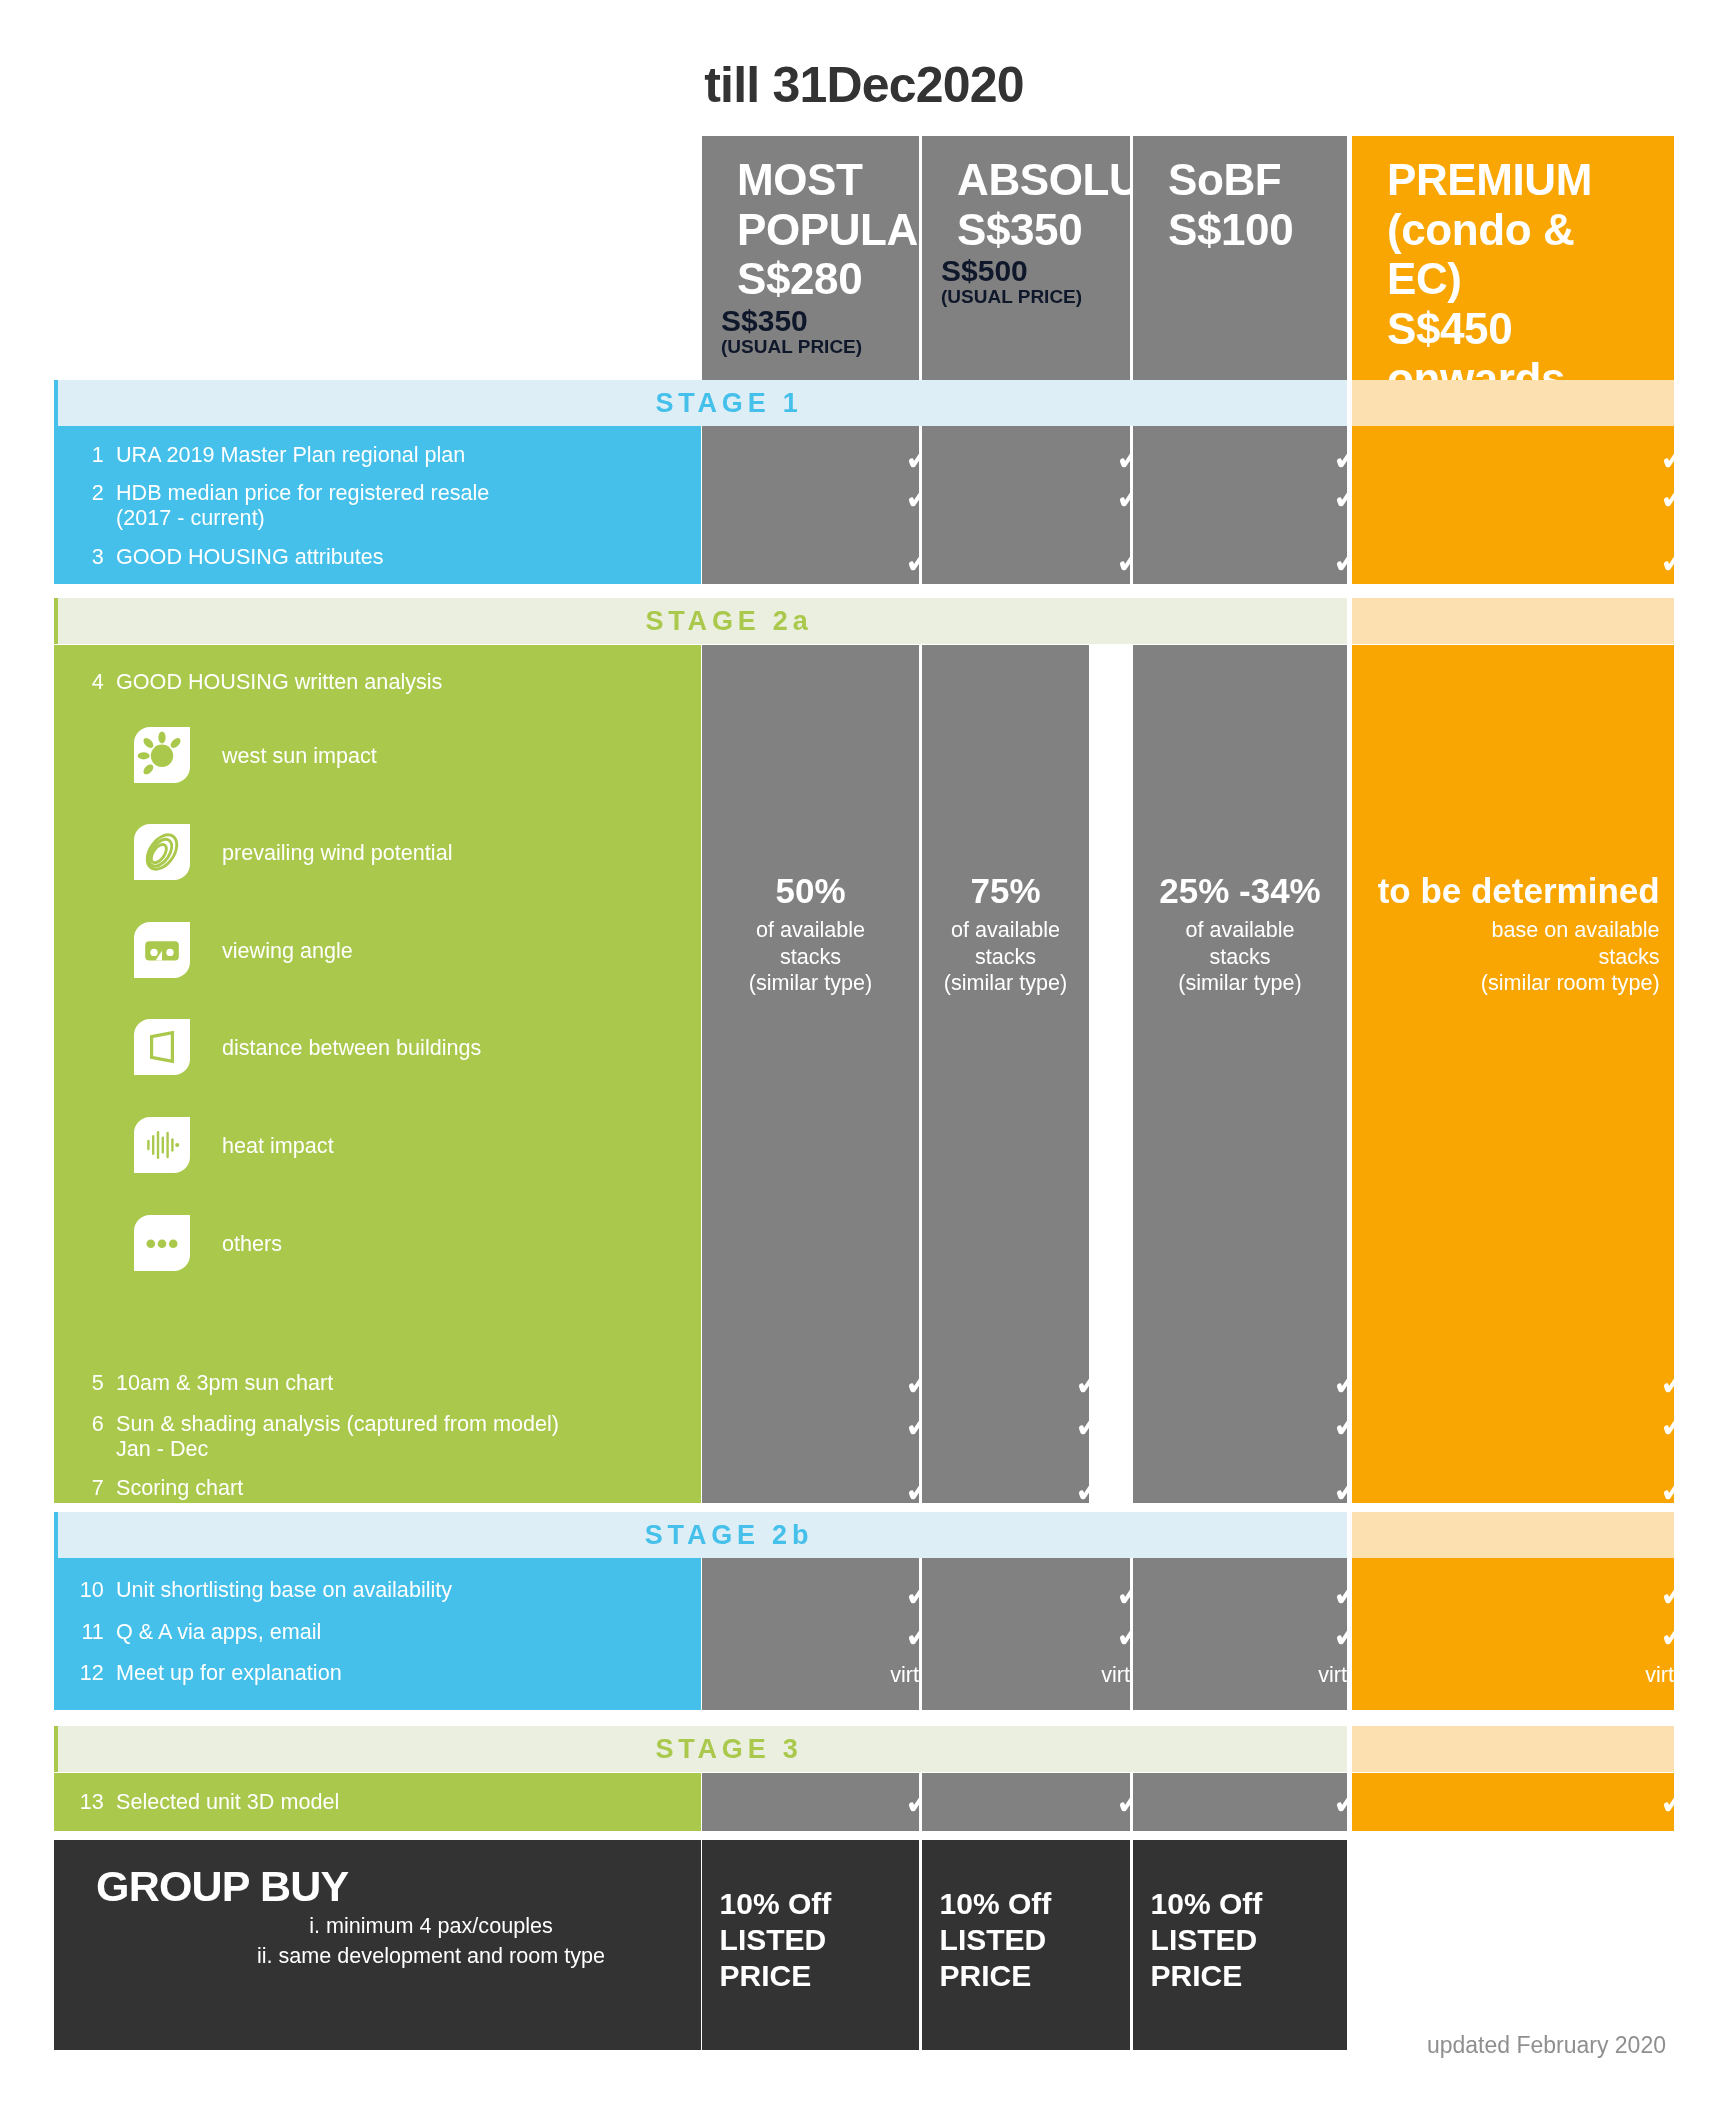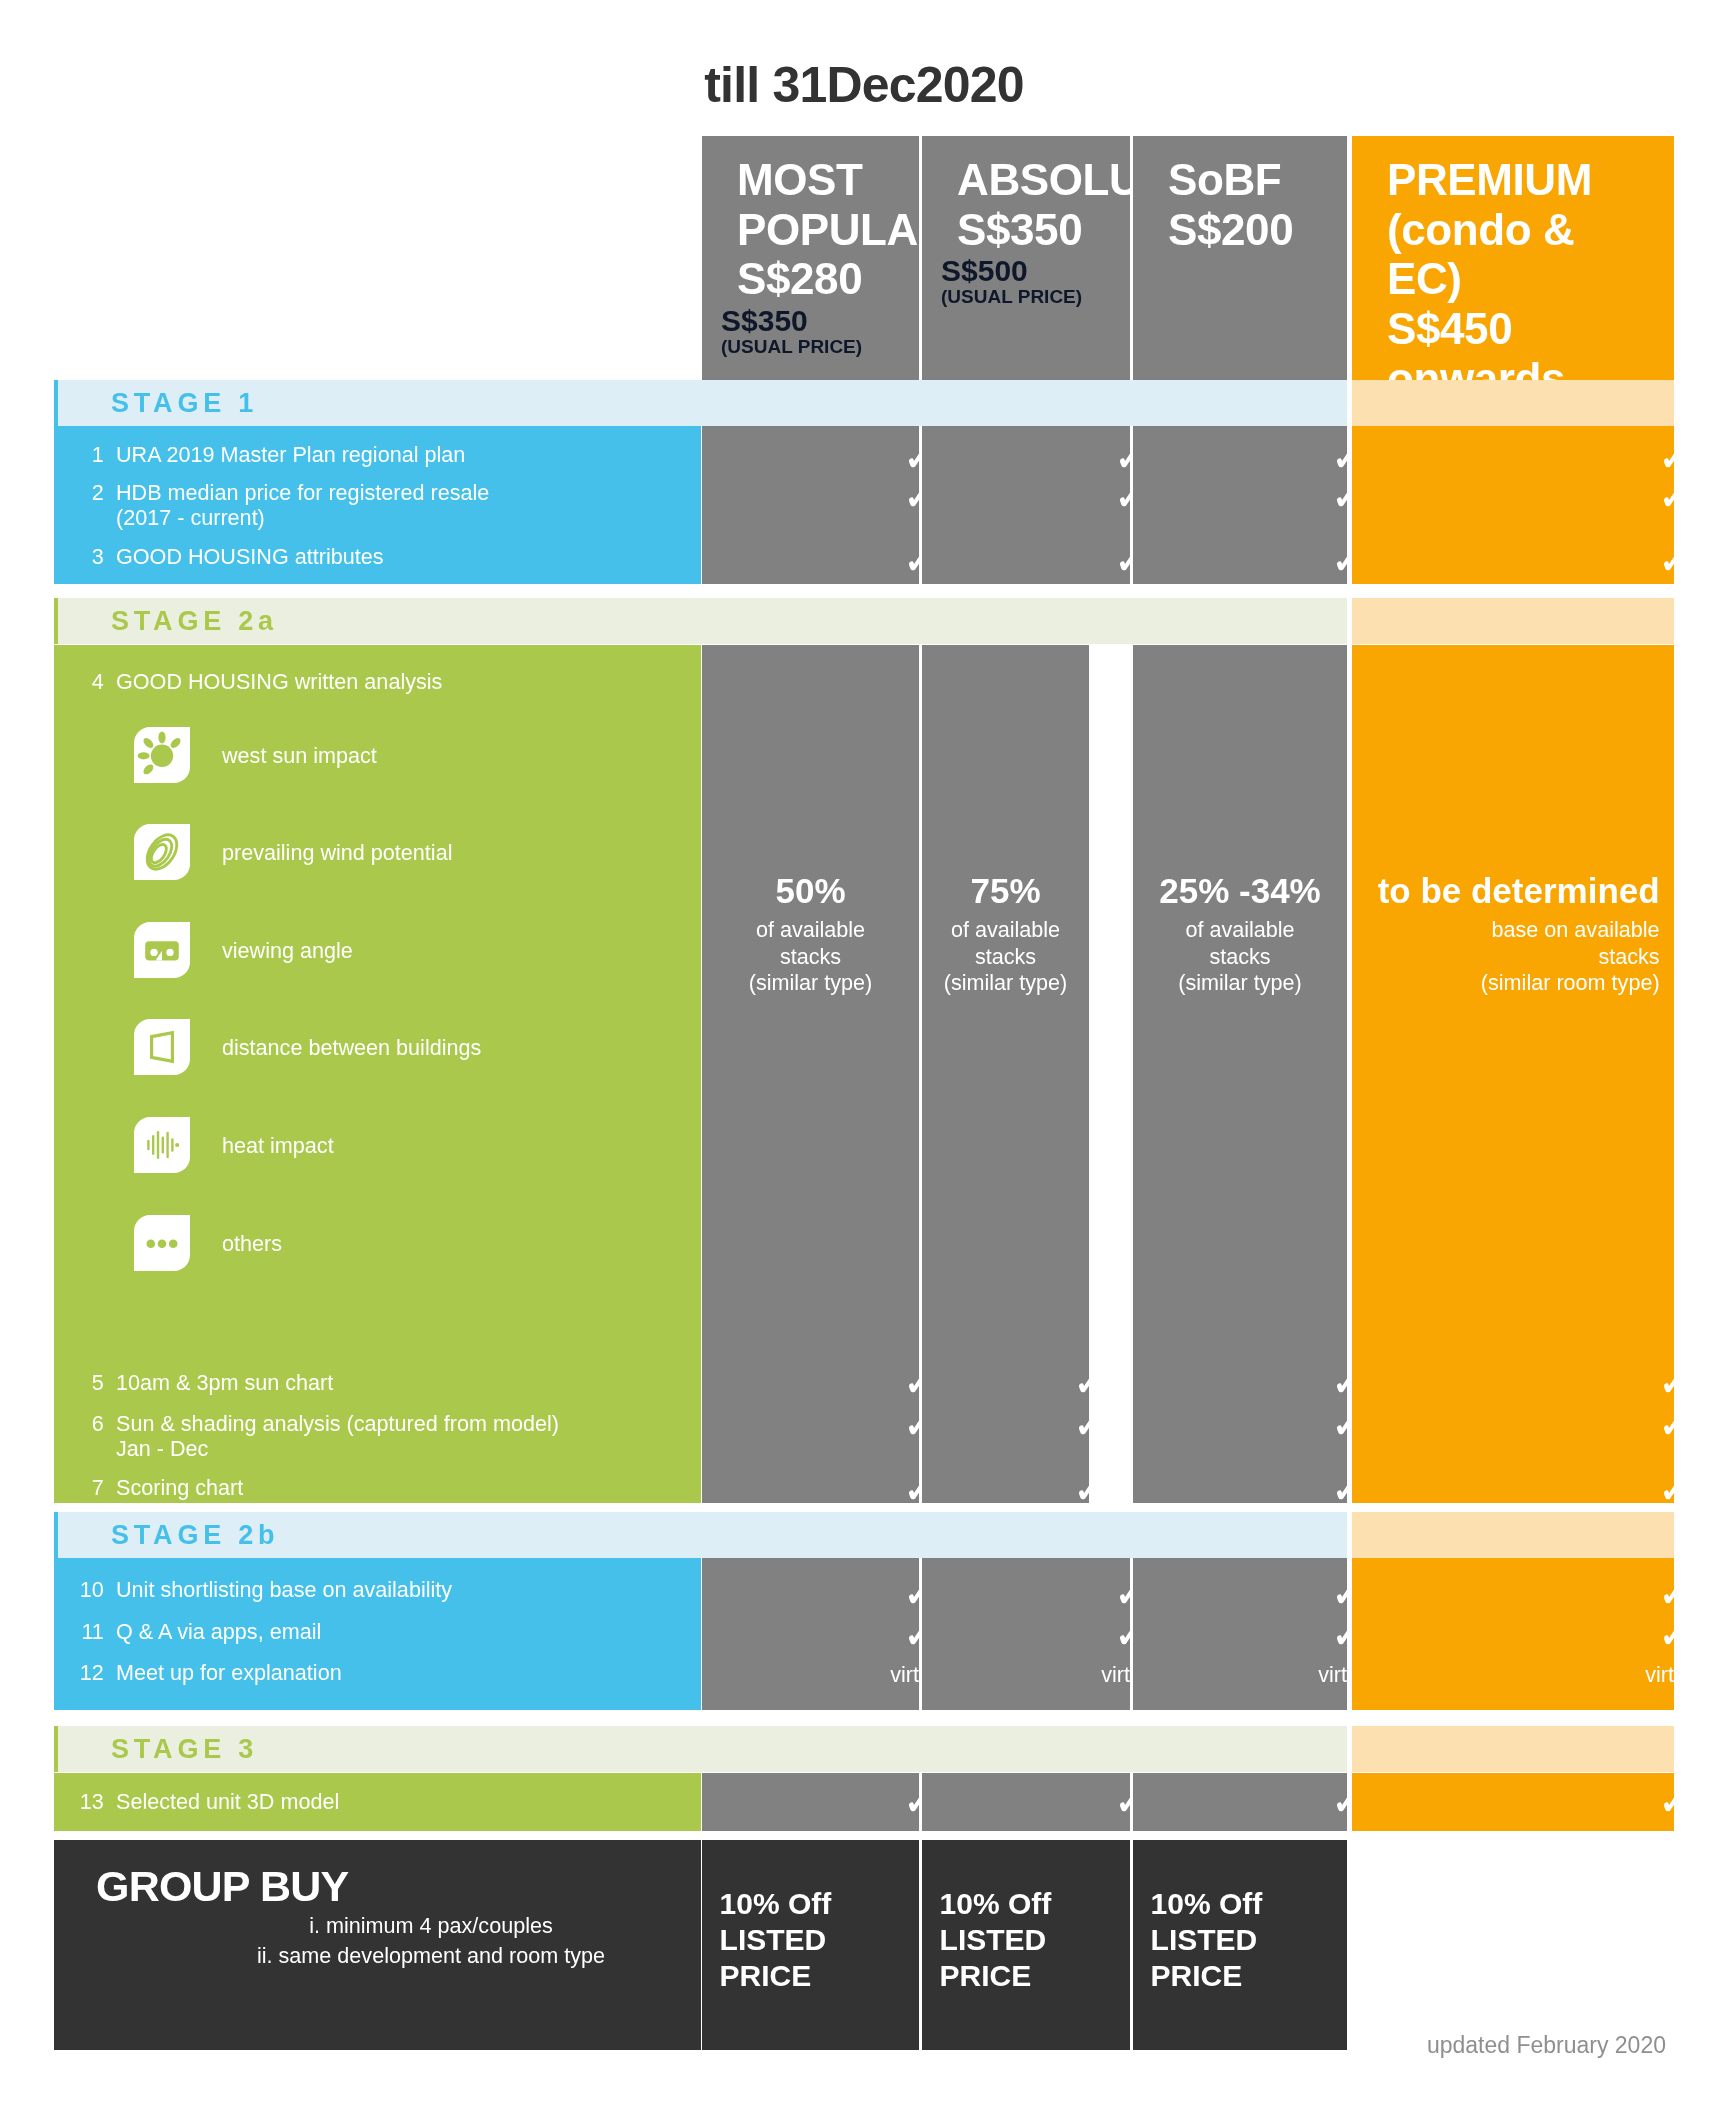--- a/index.html
+++ b/index.html
@@ -53,20 +53,21 @@
   }
   .col-head .usual .big { font-size: 30px; display: block; }
   .col-head .usual .sml { font-size: 19px; display: block; }
 
   
   .stage-band {
     position: absolute;
     left: 54px;
     width: 1293px;
     height: 46px;
+    text-align: center;
   }
   .stage-band .lbl {
     font-size: 27px;
     font-weight: bold;
     letter-spacing: 4.8px;
     padding-left: 53px;
     line-height: 46px;
   }
   .stage-band.blue { background: #ddeef6; border-left: 4.8px solid #44c0ea; }
   .stage-band.blue .lbl { color: #44c0ea; }
@@ -215,21 +216,21 @@
     </div>
     <div class="usual">
       <span class="big">S$500</span>
       <span class="sml">(USUAL PRICE)</span>
     </div>
   </div>
 
   <div class="col-head ch3">
     <div class="hd">
       <span>SoBF</span><br>
-      <span>S$200</span>
+      <span>S$100</span>
     </div>
   </div>
 
   <div class="col-head ch4">
     <div class="hd">
       <span>PREMIUM</span><br>
       <span>(condo &amp; EC)</span><br>
       <span>S$450 onwards</span>
     </div>
   </div>

